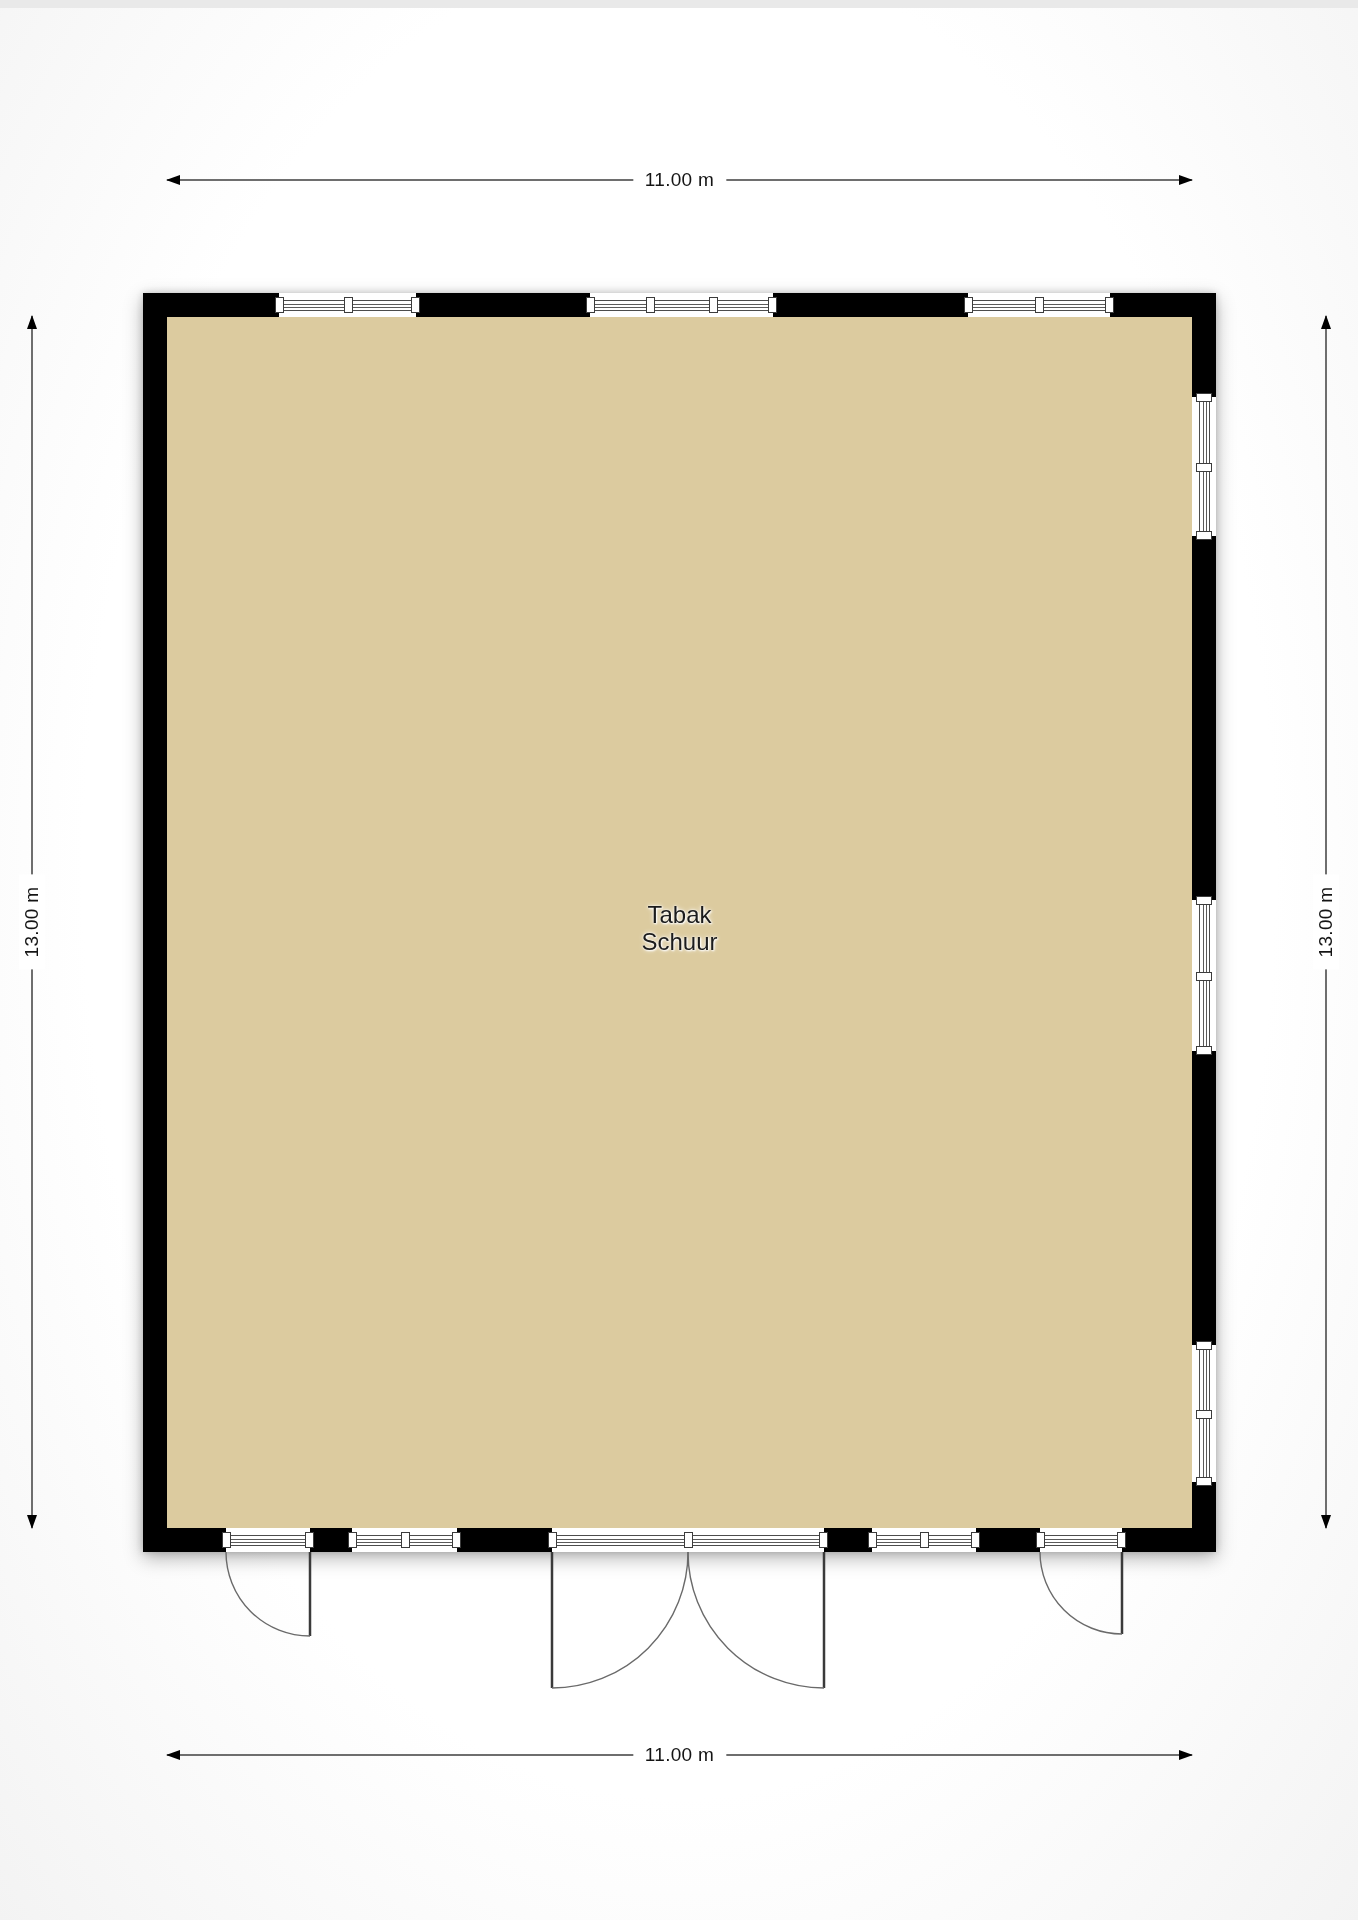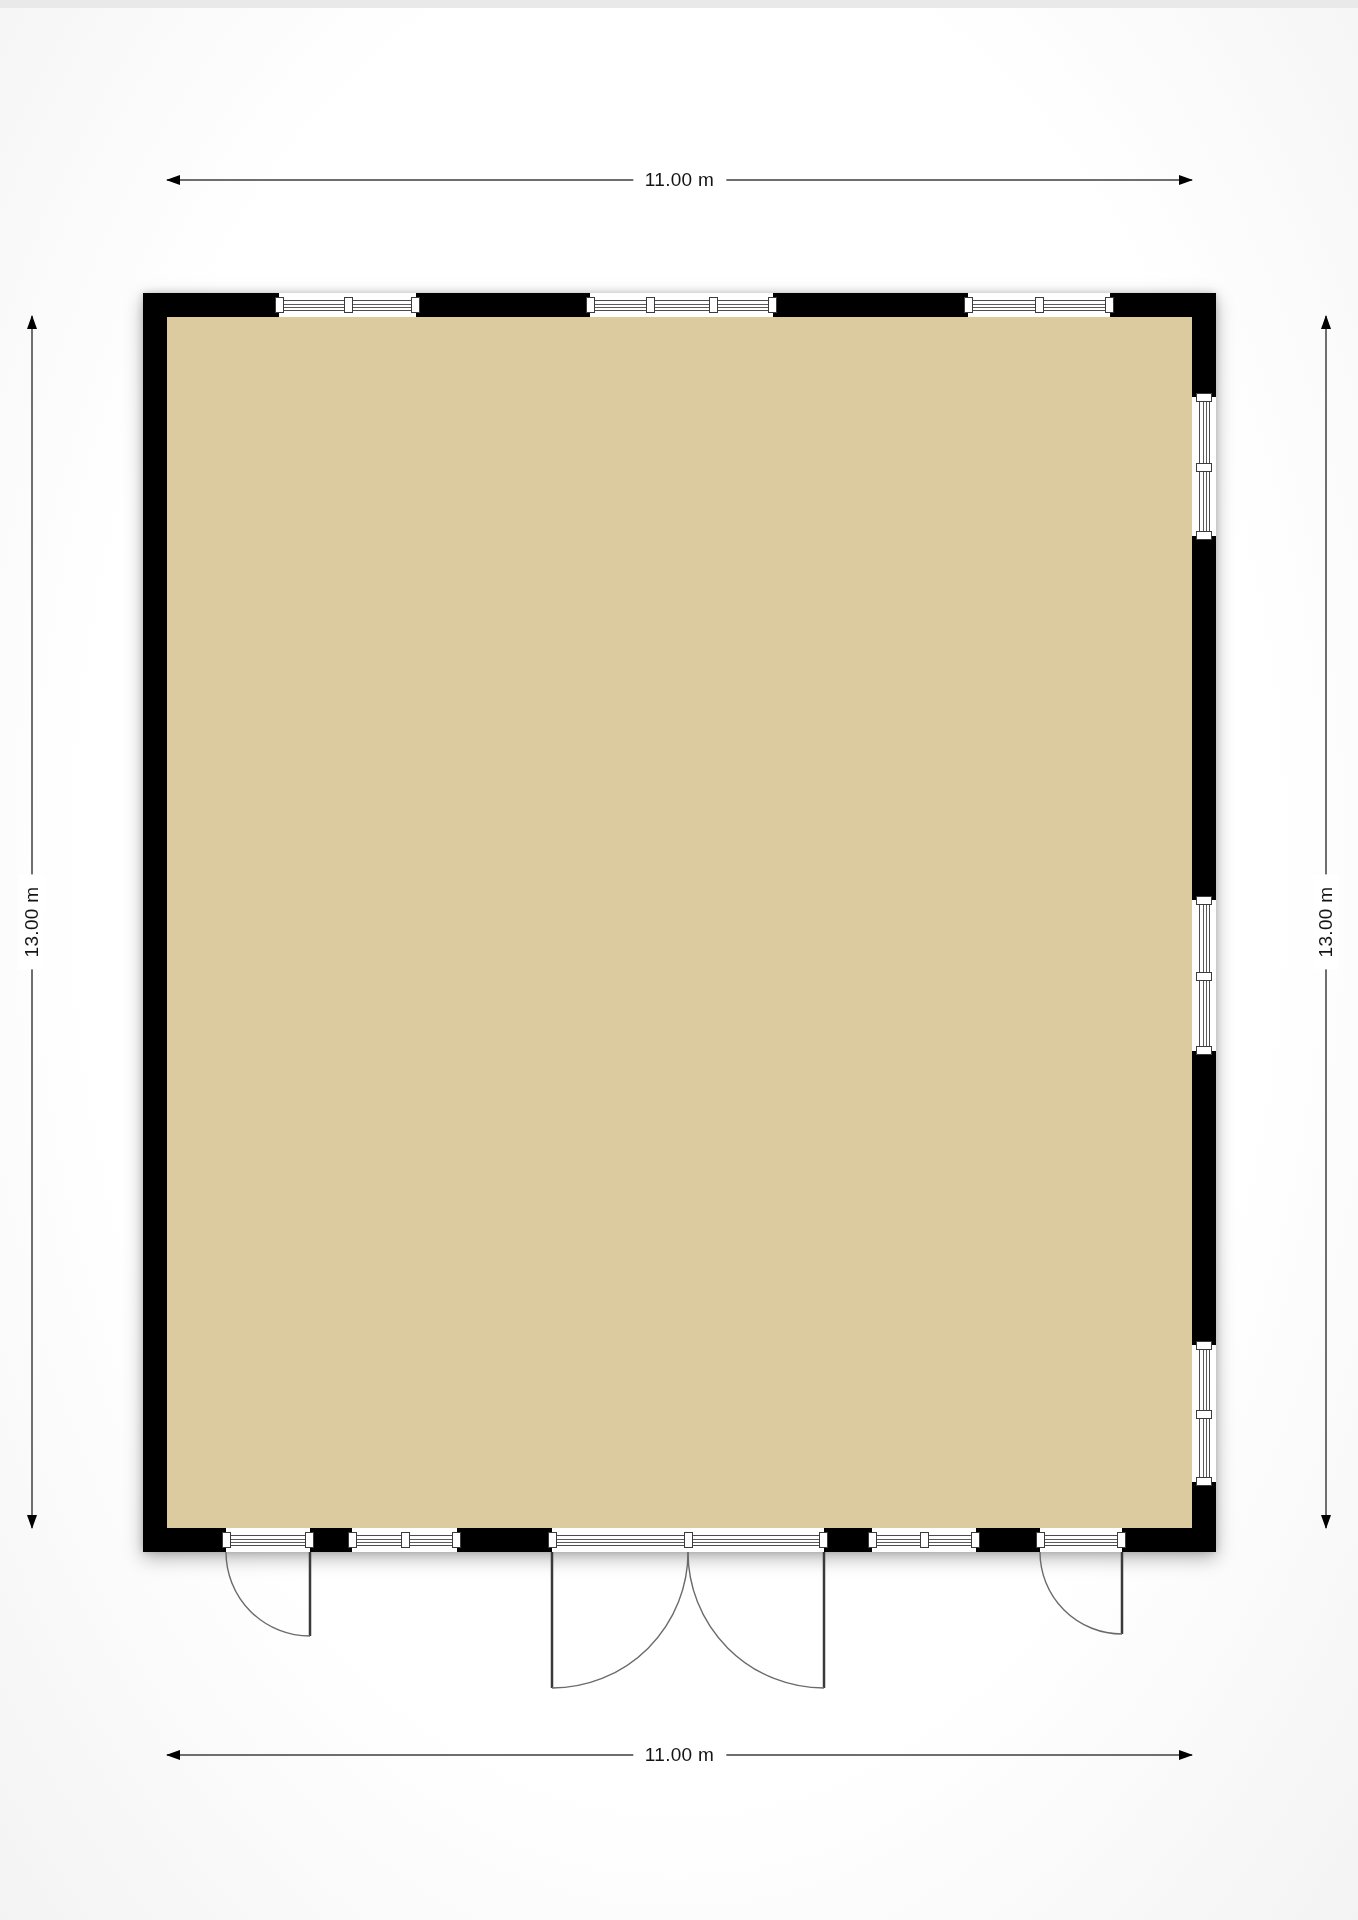--- a/index.html
+++ b/index.html
@@ -105,20 +105,24 @@
   </div>
 
   <div class="dim dim-v" style="left:1325px; top:308px; height:1212px;">
     <span class="dim-label">13.00 m</span>
   </div>
 
   <div class="building">
     <div class="floor"></div>
   </div>
 
+  <div class="room-label">
+    <div>Tabak</div>
+    <div>Schuur</div>
+  </div>
 
   <div class="window-h" style="left:279px; top:285px; width:137px;">
     <div class="glass"></div>
     <div class="post" style="left:-4px;"></div>
     <div class="post" style="left:calc(50% - 4px);"></div>
     <div class="post" style="left:calc(100% - 5px);"></div>
   </div>
   <div class="window-h" style="left:590px; top:285px; width:183px;">
     <div class="glass"></div>
     <div class="post" style="left:-4px;"></div>

